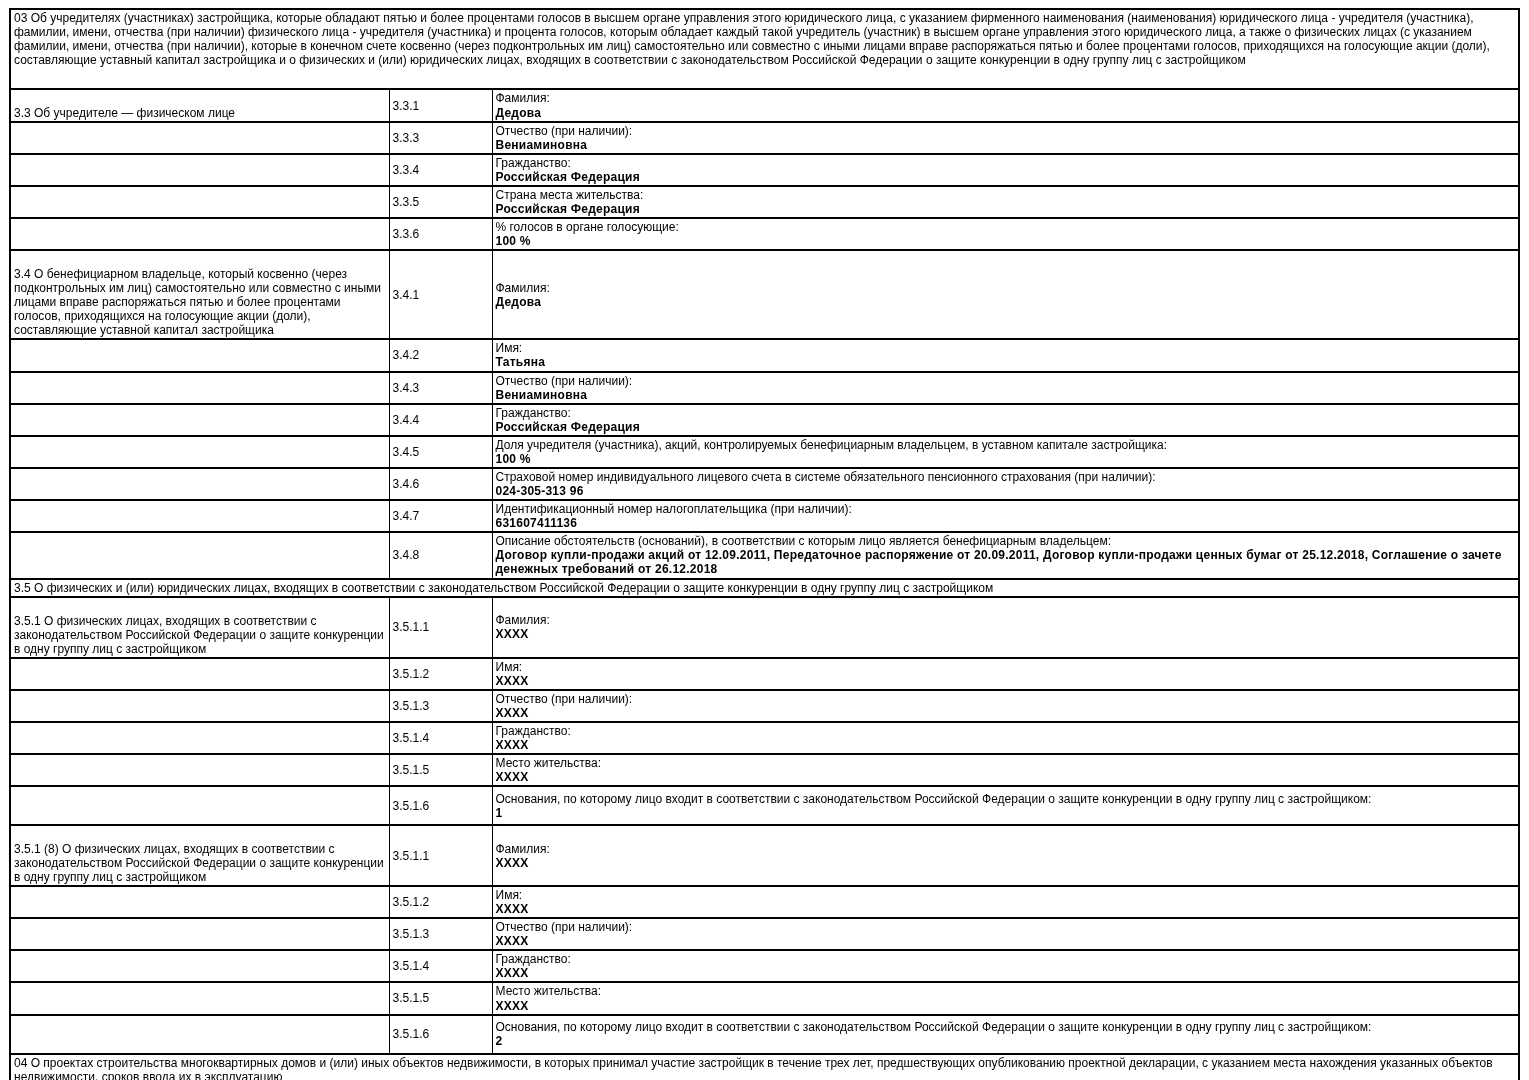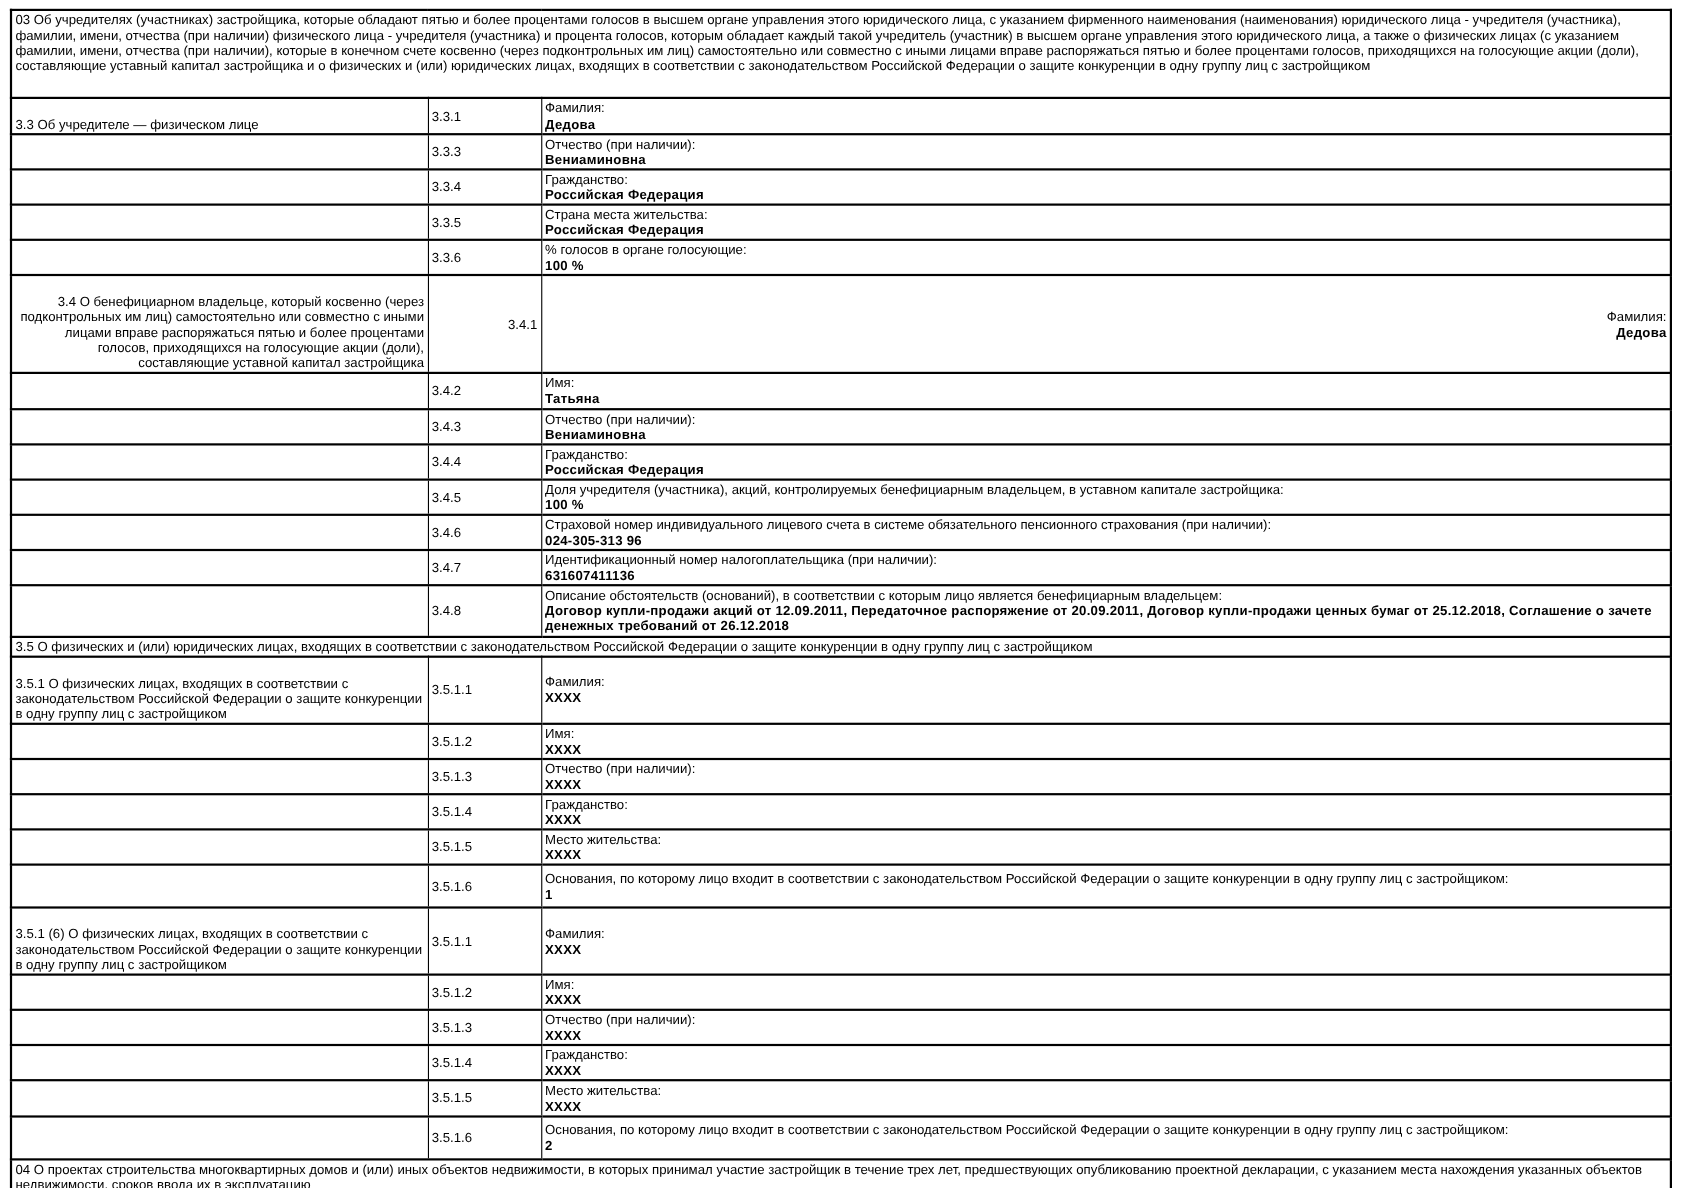--- a/index.html
+++ b/index.html
@@ -23,21 +23,21 @@
     padding:1px 3px; vertical-align:middle;
     line-height:1.17; word-wrap:break-word;
   }
   td:first-child { border-left:2px solid #000; }
   td:last-child  { border-right:2px solid #000;margin-left:25px; }
   td.title { vertical-align:top; padding-top:16px; }
   td.num   { vertical-align:middle; }
   .val { font-weight:bold; letter-spacing:0.02em; }
   tr.r    { height:32px; }
   tr.hdr03 { height:80px; }
-  tr.tall  { height:84px;text-align:right; }
+  tr.tall  { height:84px; }
   tr.r348  { height:47px; }
   tr.h35   { height:18px; }
   tr.g1    { height:35px; }
   tr.r6    { height:39px; }
   tr.ftr   { height:33px;padding-left:44px; }
   td.fw { vertical-align:top; padding-top:1px; }
 </style>
 </head>
 <body>
 
@@ -207,21 +207,21 @@
     <tr class="r6">
       <td class="title"></td>
       <td class="num">3.5.1.6</td>
       <td>
         <div>Основания, по которому лицо входит в соответствии с законодательством Российской Федерации о защите конкуренции в одну группу лиц с застройщиком:</div>
         <div class="val">1</div>
       </td>
     </tr>
 
     <tr class="g1">
-      <td class="title">3.5.1 (6) О физических лицах, входящих в соответствии с законодательством Российской Федерации о защите конкуренции в одну группу лиц с застройщиком</td>
+      <td class="title">3.5.1 (8) О физических лицах, входящих в соответствии с законодательством Российской Федерации о защите конкуренции в одну группу лиц с застройщиком</td>
       <td class="num">3.5.1.1</td>
       <td>
         <div>Фамилия:</div>
         <div class="val">XXXX</div>
       </td>
     </tr>
     <tr class="r">
       <td class="title"></td>
       <td class="num">3.5.1.2</td>
       <td>

